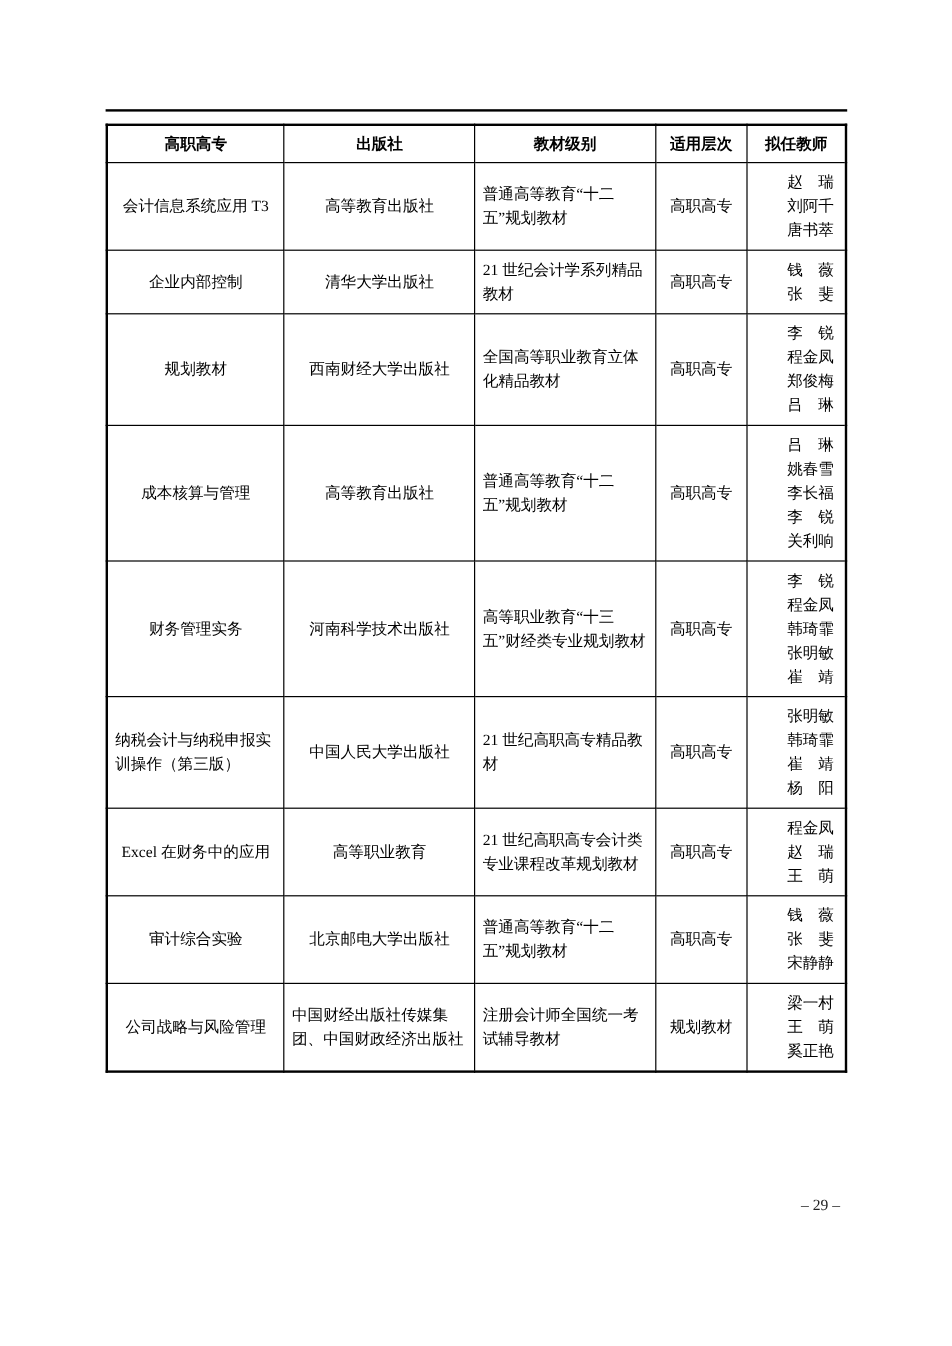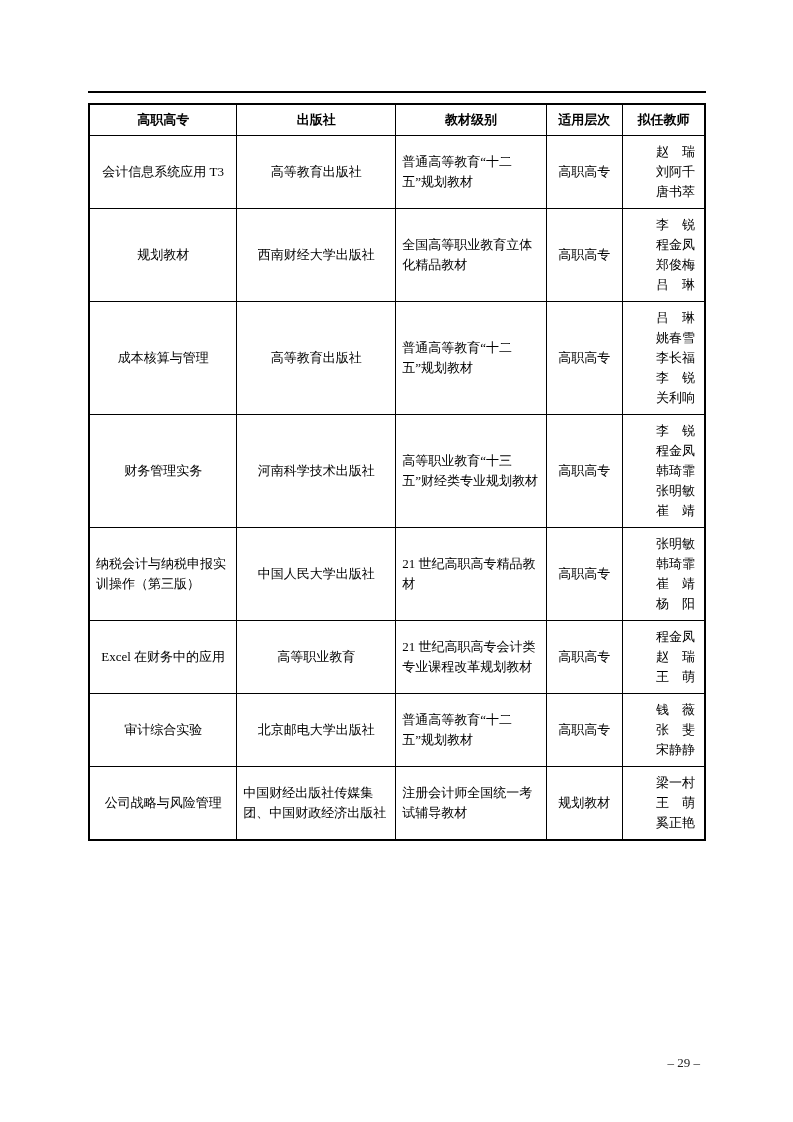--- a/index.html
+++ b/index.html
@@ -63,21 +63,21 @@
     line-height: 20px;
     max-width: 100%;
   }
   .teacher-line {
     line-height: 20px;
     white-space: nowrap;
     margin-left: 24px;
   }
   .doc-footer {
     position: absolute;
-    top: 1055px;
+    top: 996px;
     right: 93px;
     font-size: 13px;
     line-height: 16px;
     color: #222222;
   }
 </style>
 </head>
 <body>
 
 <div class="page">
@@ -102,20 +102,27 @@
           <th>拟任教师</th>
         </tr>
     </thead>
     <tbody>
         <tr>
           <td><span class="cell-inner">会计信息系统应用 T3</span></td>
           <td><span class="cell-inner">高等教育出版社</span></td>
           <td><span class="cell-inner">普通高等教育“十二五”规划教材</span></td>
           <td><span class="cell-inner">高职高专</span></td>
           <td><span class="cell-inner"><div class="teacher-line">赵　瑞</div><div class="teacher-line">刘阿千</div><div class="teacher-line">唐书萃</div></span></td>
+        </tr>
+        <tr>
+          <td><span class="cell-inner">企业内部控制</span></td>
+          <td><span class="cell-inner">清华大学出版社</span></td>
+          <td><span class="cell-inner">21 世纪会计学系列精品教材</span></td>
+          <td><span class="cell-inner">高职高专</span></td>
+          <td><span class="cell-inner"><div class="teacher-line">钱　薇</div><div class="teacher-line">张　斐</div></span></td>
         </tr>
         <tr>
           <td><span class="cell-inner">规划教材</span></td>
           <td><span class="cell-inner">西南财经大学出版社</span></td>
           <td><span class="cell-inner">全国高等职业教育立体化精品教材</span></td>
           <td><span class="cell-inner">高职高专</span></td>
           <td><span class="cell-inner"><div class="teacher-line">李　锐</div><div class="teacher-line">程金凤</div><div class="teacher-line">郑俊梅</div><div class="teacher-line">吕　琳</div></span></td>
         </tr>
         <tr>
           <td><span class="cell-inner">成本核算与管理</span></td>

